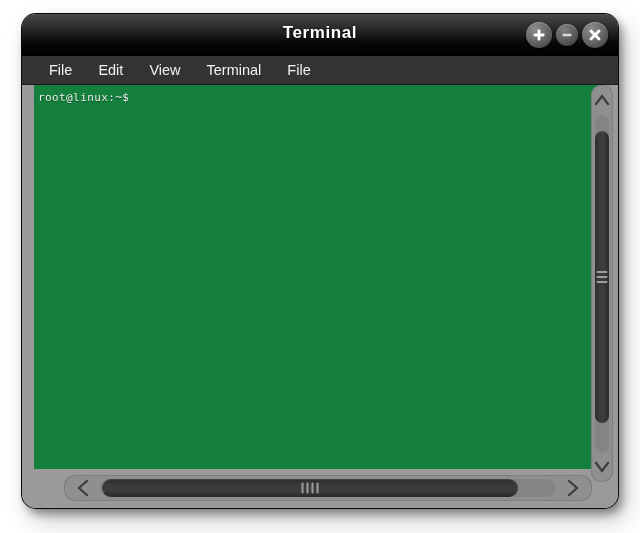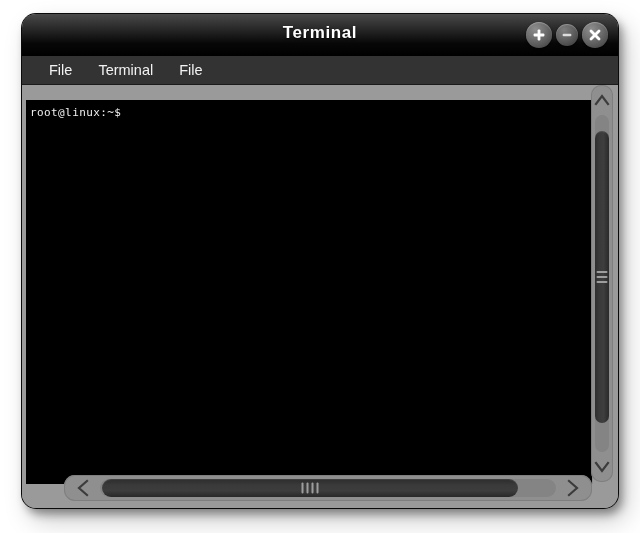--- a/index.html
+++ b/index.html
@@ -102,27 +102,26 @@
   #frame {
     position:relative;
     height:424px;
     background:#9a9a9a;
     padding:0 0 0 0;
   }
 
   
   #terminal-canvas {
     position:absolute;
-    left:4px; top:0px;
+    left:12px; top:0px;
     width:567px; height:384px;
-    background:#000000;
+    background:#15803d;
     border-right:1px solid #8d8d8d;
     overflow:hidden;
     padding:6px 4px 0 4px;
-    margin-top:15px;
   }
   #prompt-line {
     color:#f0f0f0;
     font-family:"DejaVu Sans Mono", monospace;
     font-size:11px;
     letter-spacing:0.4px;
     text-shadow:0 1px 1px rgba(0,0,0,0.45);
     white-space:pre;
   }
 
@@ -249,20 +248,22 @@
               <line x1="11" y1="3" x2="3" y2="11"></line>
             </g>
           </svg>
         </div>
 
       </div>
     </div>
 
     <div id="menubar">
       <div class="menu-item">File</div>
+      <div class="menu-item">Edit</div>
+      <div class="menu-item">View</div>
       <div class="menu-item">Terminal</div>
       <div class="menu-item">File</div>
     </div>
 
     <div id="frame">
 
       <div id="terminal-canvas">
         <div id="prompt-line">root@linux:~$</div>
       </div>
 

